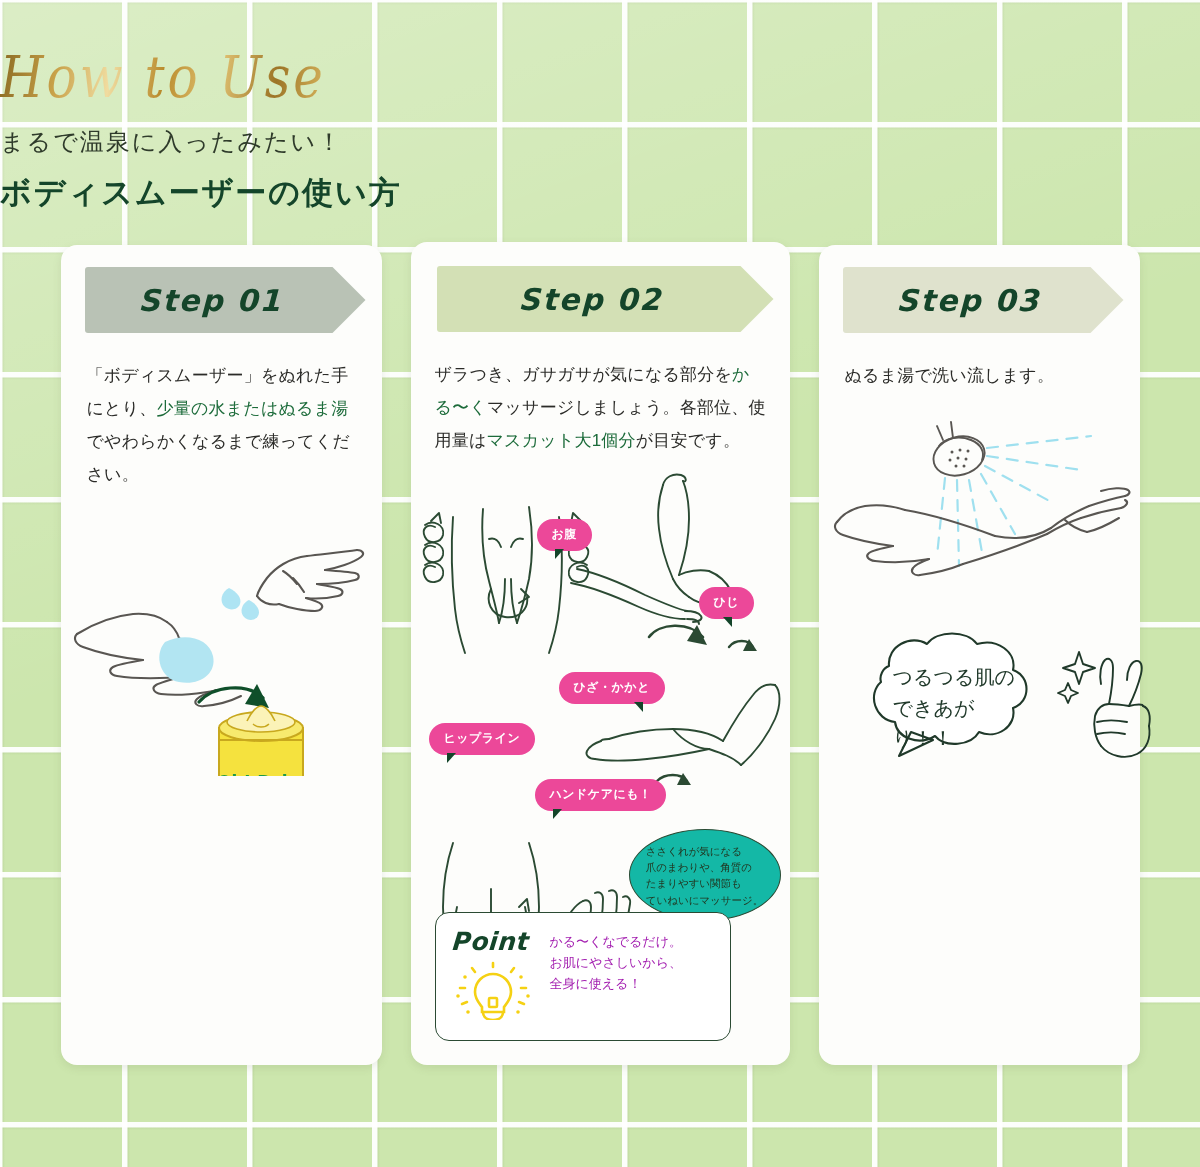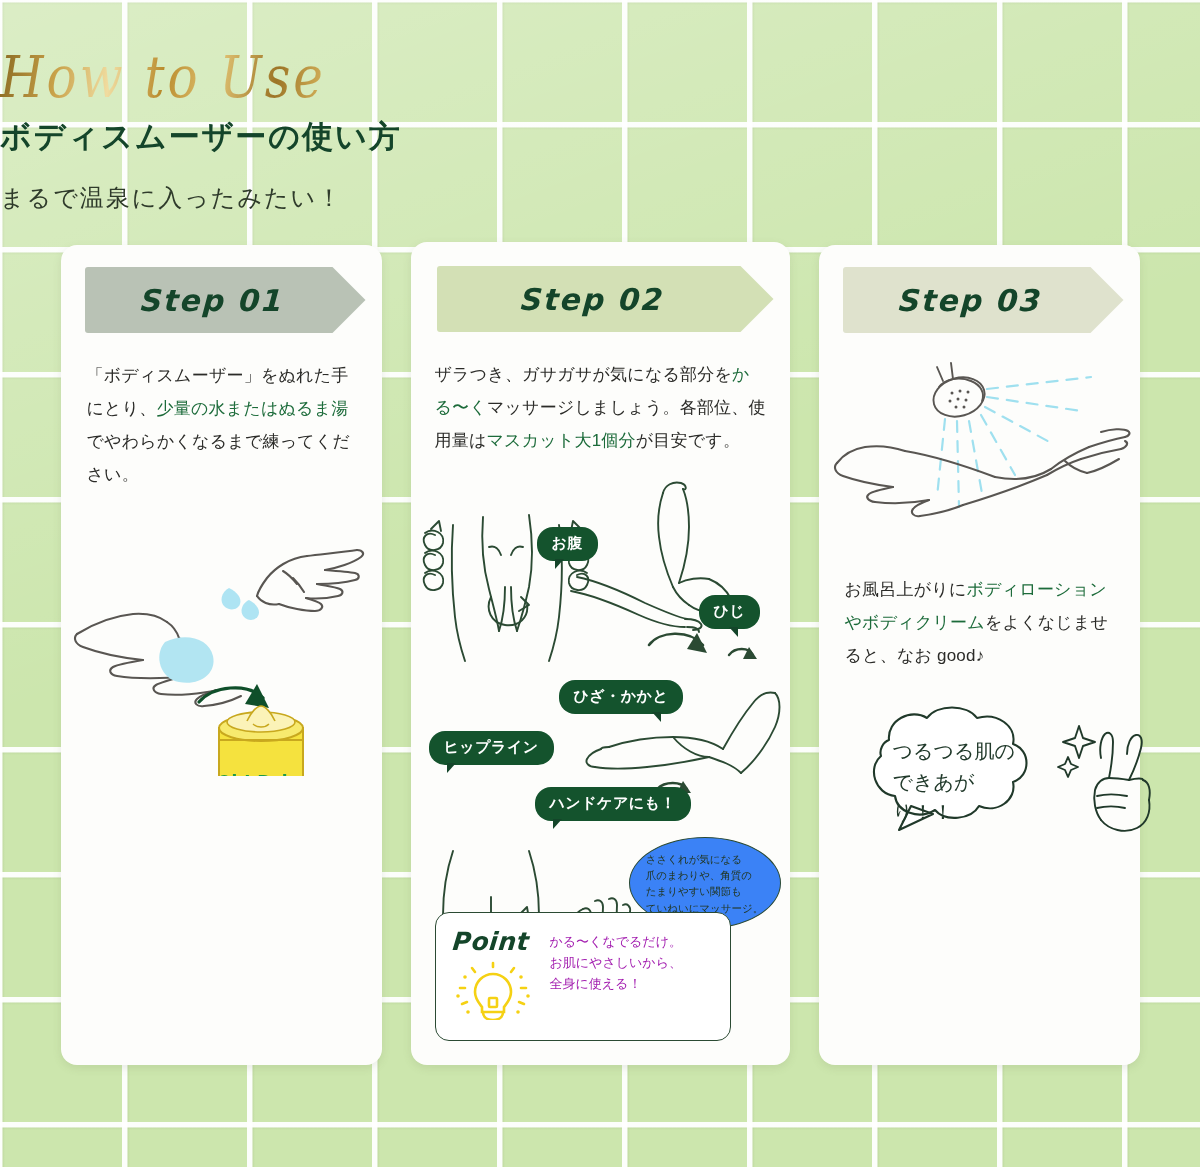--- a/index.html
+++ b/index.html
@@ -118,33 +118,33 @@
   }
 
   
   .step-body {
     margin: 26px 22px 0 26px;
     font-size: 17px;
     line-height: 1.95;
     color: #2b2b28;
     letter-spacing: 0.2px;
   }
-  .card-2 .step-body { margin: 26px 20px 12px 24px; }
+  .card-2 .step-body { margin: 26px 20px 4px 24px; }
   .hl { color: #1c6b3a; }
 
   
   .illus { position: relative; }
   .illus svg { display: block; }
 
   
   .tag {
     position: absolute;
-    background: #14532d;
+    background: #ec4899;
     color: #ffffff;
-    font-size: 15px;
+    font-size: 12px;
     font-weight: bold;
     padding: 7px 15px 8px;
     border-radius: 16px;
     white-space: nowrap;
     letter-spacing: 0.5px;
   }
   .tag::after {
     content: "";
     position: absolute;
     bottom: -8px;
@@ -158,21 +158,21 @@
   
   .oval-note {
     position: absolute;
     width: 152px;
     height: 92px;
     border: 1.6px solid #2b4a33;
     border-radius: 50%;
     display: flex;
     align-items: center;
     justify-content: center;
-    background: #3b82f6;
+    background: #14b8a6;
   }
   .oval-note p {
     font-size: 10.5px;
     line-height: 1.55;
     color: #21351f;
     text-align: left;
     padding: 0 12px;
   }
 
   
@@ -223,22 +223,22 @@
   .n { white-space: pre-line; }
 </style>
 </head>
 <body>
 
 <div id="tile-bg"></div>
 <div id="tile-sheen"></div>
 
 <div id="header">
   <div id="brand-script">How to Use</div>
+  <div id="subtitle">まるで温泉に入ったみたい！</div>
   <div id="main-title">ボディスムーザーの使い方</div>
-  <div id="subtitle">まるで温泉に入ったみたい！</div>
 </div>
 
 <div id="cards">
 
   <div class="card card-1">
     <div class="step-banner" style="background:#b9c2b5">
       <span class="step-label">Step 01</span>
     </div>
 
     <p class="step-body"><span>「ボディスムーザー」をぬれた手にとり、</span><span class="hl">少量の水またはぬるま湯</span><span>でやわらかくなるまで練ってください。</span></p>
@@ -433,20 +433,21 @@
 お肌にやさしいから、
 全身に使える！</div>
     </div>
   </div>
 
   <div class="card card-3">
     <div class="step-banner" style="background:#dfe2cd">
       <span class="step-label">Step 03</span>
     </div>
 
+    <p class="step-body"><span>ぬるま湯で洗い流します。</span></p>
 
     <div class="illus" style="margin-top:16px;">
       <svg width="321" height="190" viewBox="0 0 321 190">
 
         <g fill="none" stroke="#595652" stroke-width="1.9" stroke-linecap="round" stroke-linejoin="round">
           <path d="M118,18 L124,32"></path>
           <path d="M132,14 L134,30"></path>
           <ellipse cx="140" cy="48" rx="26" ry="19" transform="rotate(-16 140 48)"></ellipse>
           <path d="M120,38 C126,30 140,27 152,32 C162,36 166,44 163,52"></path>
         </g>
@@ -487,21 +488,20 @@
           <path d="M270,98 C282,94 296,90 306,88"></path>
           <path d="M262,110 C274,106 290,102 302,100"></path>
           <path d="M306,88 C310,87 312,84 309,82 C304,79 292,80 282,83"></path>
           <path d="M302,100 C308,98 310,94 306,92"></path>
           <path d="M246,112 C252,118 260,122 268,124"></path>
           <path d="M268,124 C278,122 290,116 300,110"></path>
         </g>
       </svg>
     </div>
 
-    <p class="step-body" style="margin-top:34px;"><span>お風呂上がりに</span><span class="hl">ボディローションやボディクリーム</span><span>をよくなじませると、なお good♪</span></p>
 
     <div class="illus" style="margin-top:34px;height:180px;">
       <div id="cloud-wrap">
         <svg width="200" height="126" viewBox="0 0 200 126">
           <path d="M44,34 C42,14 66,2 82,12 C92,-2 122,-2 132,12 C152,6 172,20 168,38
                    C186,44 186,70 168,76 C172,94 152,108 134,100
                    C126,114 100,116 90,104 C74,114 52,106 50,90
                    C30,88 22,62 36,50 C34,44 38,36 44,34 Z
                    M66,100 L54,124 L88,108 Z" fill="#ffffff" stroke="#20392a" stroke-width="2.1" stroke-linejoin="round"></path>
         </svg>

